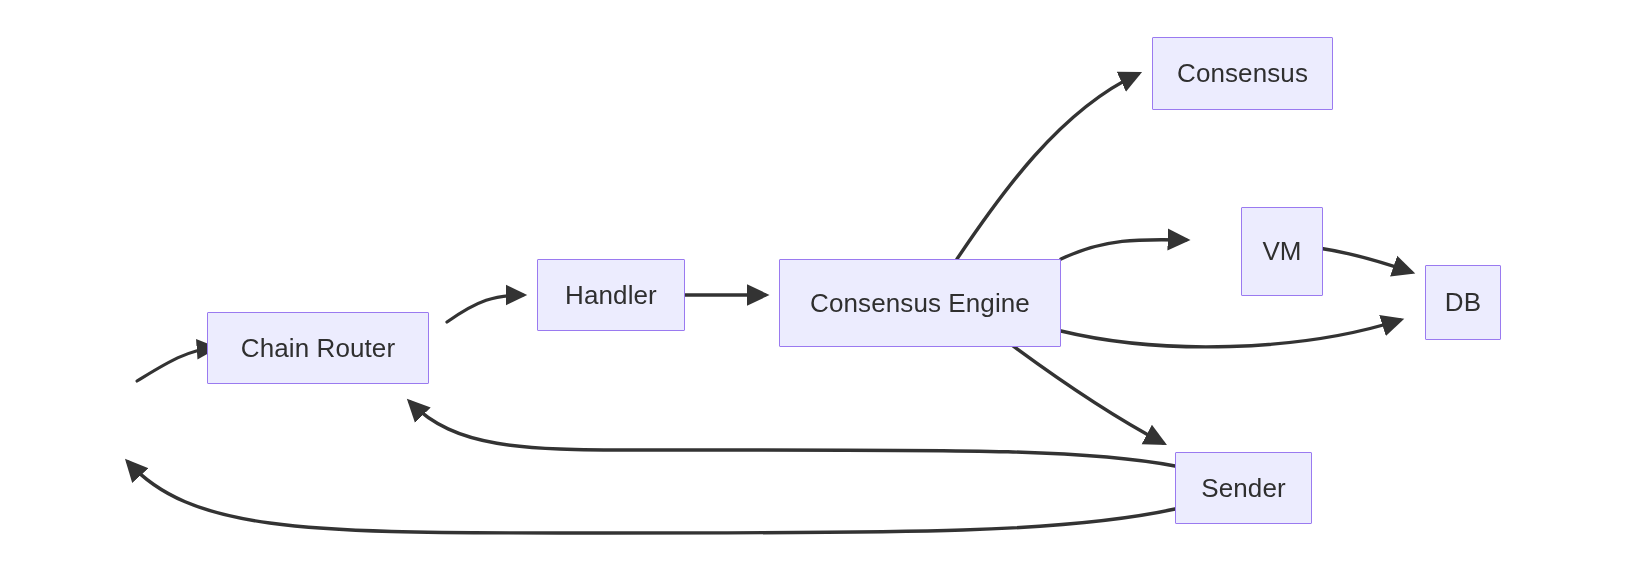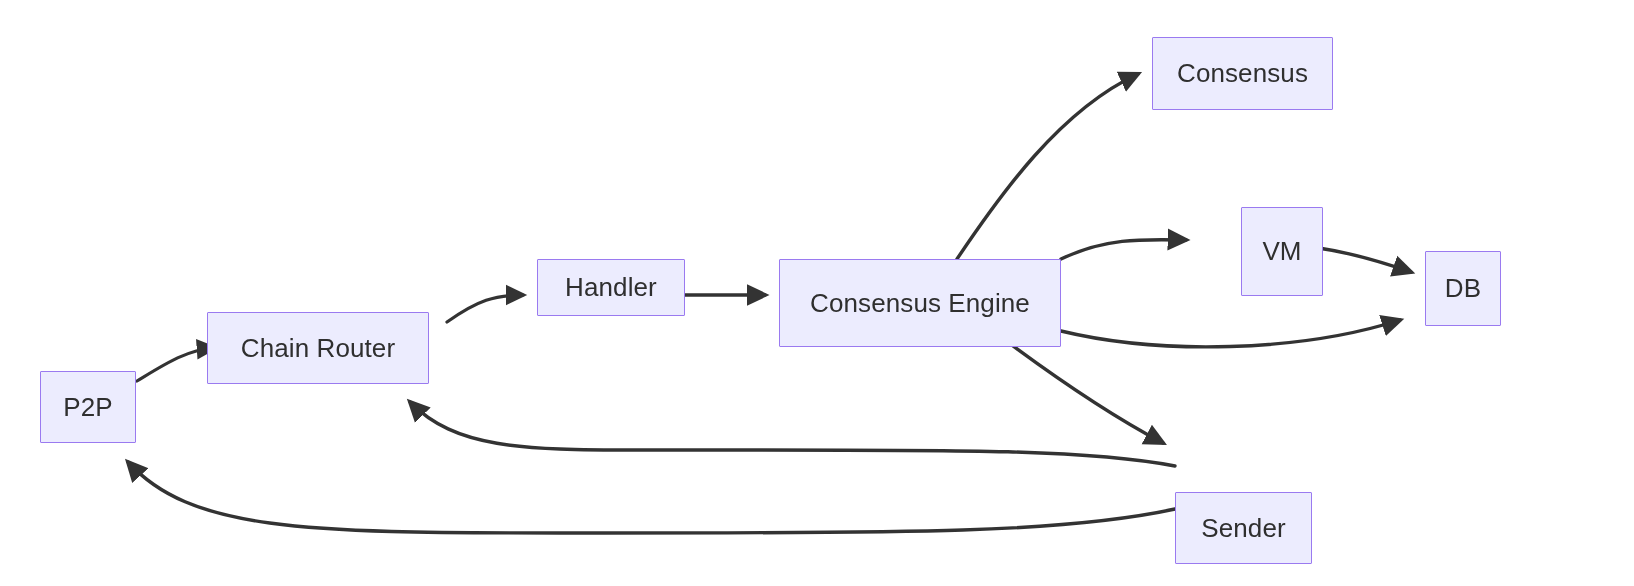--- a/index.html
+++ b/index.html
@@ -70,45 +70,42 @@
 
     <path d="M 1061,331 C 1160,355 1300,352 1400,320" fill="none" stroke="#333333" stroke-width="3.4" stroke-linecap="round" marker-end="url(#arrow)"></path>
 
     <path d="M 993,331 C 1050,374 1110,415 1163,443" fill="none" stroke="#333333" stroke-width="3.4" stroke-linecap="round" marker-end="url(#arrow)"></path>
 
     <path d="M 1175,466 C 1080,448 940,450 640,450 C 520,450 455,448 410,402" fill="none" stroke="#333333" stroke-width="3.4" stroke-linecap="round" marker-end="url(#arrow)"></path>
 
     <path d="M 1175,509 C 1060,534 900,533 560,533 C 300,533 190,530 128,462" fill="none" stroke="#333333" stroke-width="3.4" stroke-linecap="round" marker-end="url(#arrow)"></path>
   </svg>
 
-  <div class="node" style="left:40px; top:371px; width:96px; height:72px;">
-    <span class="node-label">P2P</span>
-  </div>
 
   <div class="node" style="left:207px; top:312px; width:222px; height:72px;">
     <span class="node-label">Chain Router</span>
   </div>
 
-  <div class="node" style="left:537px; top:259px; width:148px; height:57px;">
+  <div class="node" style="left:537px; top:259px; width:148px; height:72px;">
     <span class="node-label">Handler</span>
   </div>
 
   <div class="node" style="left:779px; top:259px; width:282px; height:88px;">
     <span class="node-label">Consensus Engine</span>
   </div>
 
   <div class="node" style="left:1152px; top:37px; width:181px; height:73px;">
     <span class="node-label">Consensus</span>
   </div>
 
   <div class="node" style="left:1200px; top:207px; width:82px; height:89px;margin-left:41px;">
     <span class="node-label">VM</span>
   </div>
 
-  <div class="node" style="left:1425px; top:251px; width:76px; height:75px;">
+  <div class="node" style="left:1425px; top:265px; width:76px; height:75px;">
     <span class="node-label">DB</span>
   </div>
 
-  <div class="node" style="left:1175px; top:452px; width:137px; height:72px;margin-top:40px;">
+  <div class="node" style="left:1175px; top:452px; width:137px; height:72px;">
     <span class="node-label">Sender</span>
   </div>
 
 </div>
 
 </body></html>

